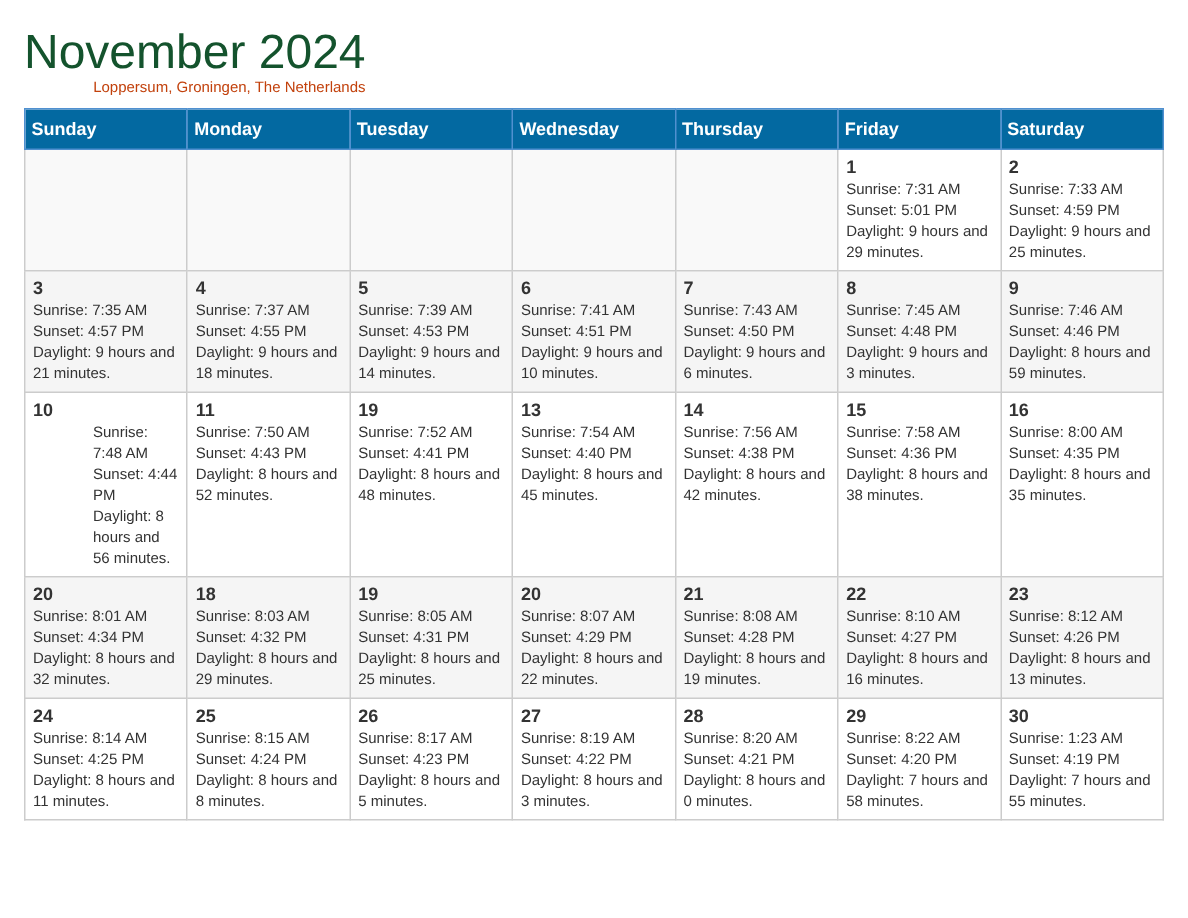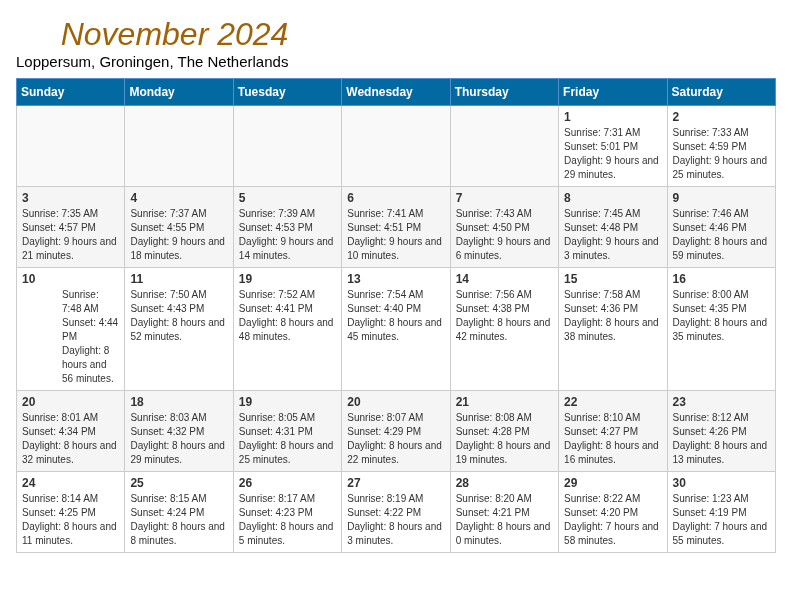--- a/index.html
+++ b/index.html
@@ -24,26 +24,25 @@
     .logo-icon {
       width: 28px;
       height: 28px;
     }
     .title-block {
       text-align: right;
     }
     .month-title {
       font-size: 32px;
       font-weight: 300;
-      color: #a16207;
-      font-style: italic;
+      color: #14532d;
     }
     .location {
-      font-size: 15px;
-      color: #000000;
+      font-size: 10px;
+      color: #c2410c;
     }
     .calendar {
       width: 100%;
       border-collapse: collapse;
       border: 1px solid #ccc;
     }
     .calendar th {
       background: #0369a1;
       color: #fff;
       font-size: 12px;

